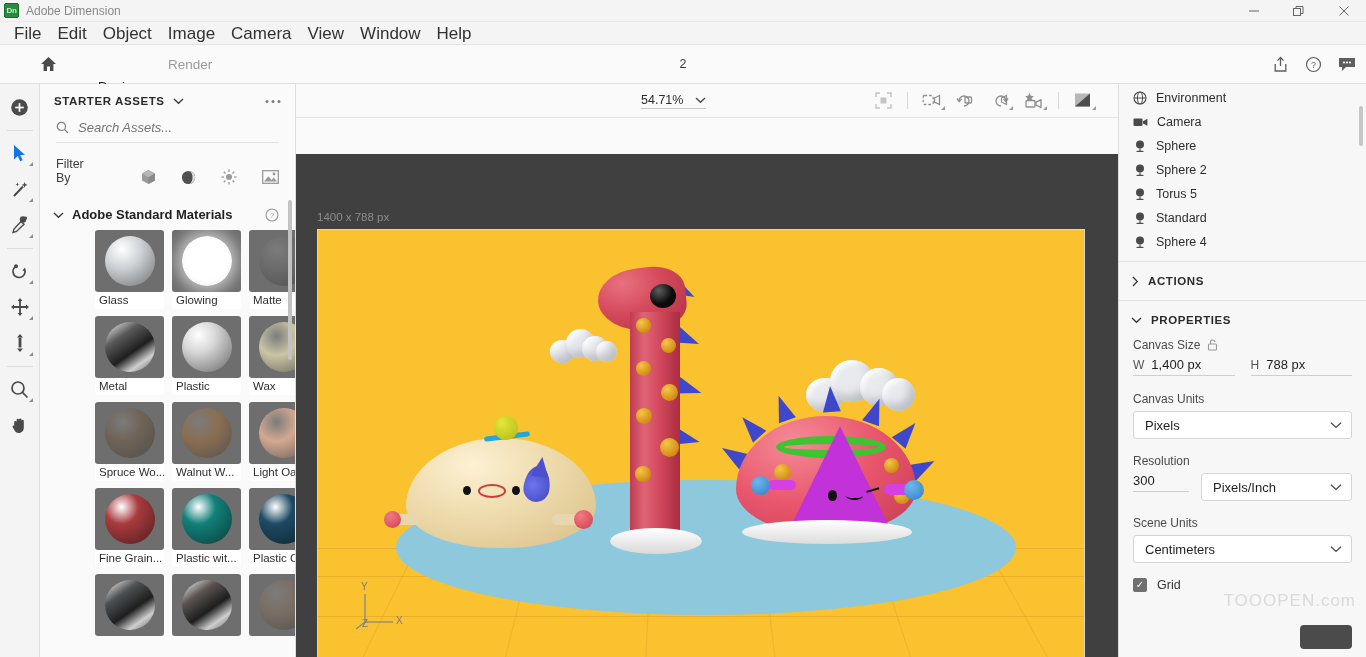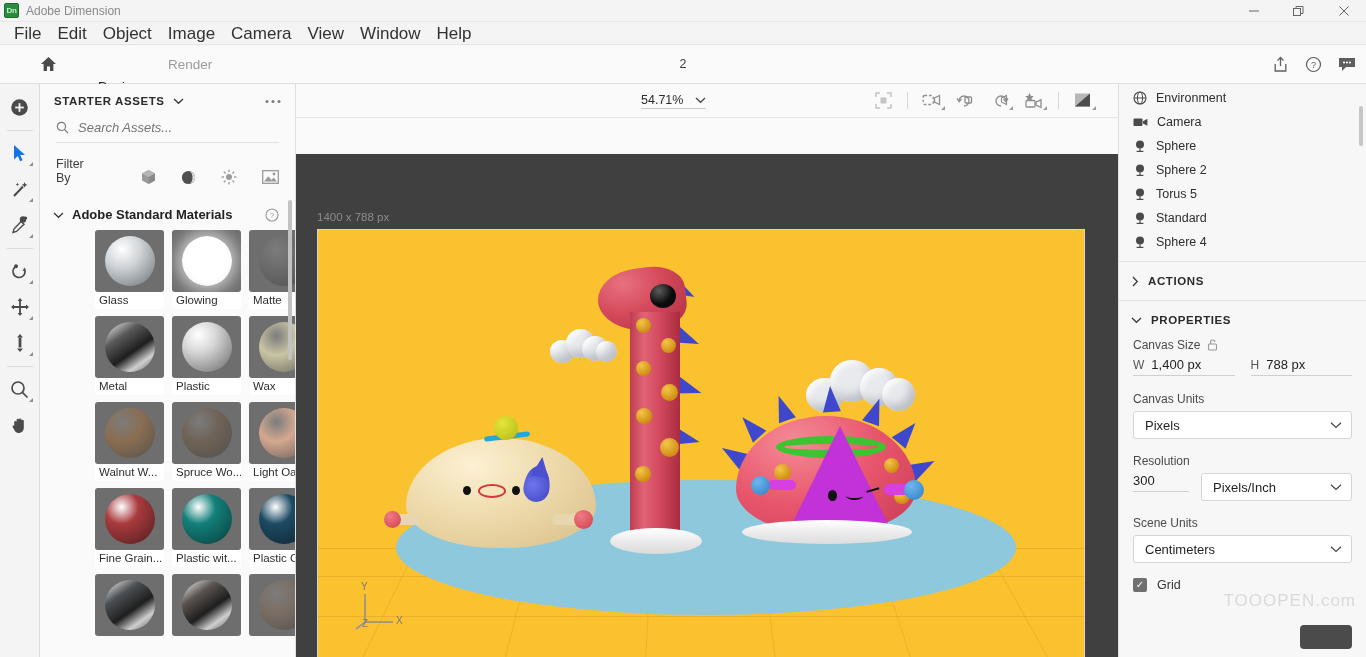--- a/index.html
+++ b/index.html
@@ -514,29 +514,29 @@
             <div class="mat-name">Plastic</div>
           </div>
           <div class="mat-cell">
             <div class="mat-thumb">
               <div class="mat-ball" style="background: radial-gradient(circle at 35% 28%, rgba(255, 255, 255, 0.094) 0%, rgb(201, 197, 164) 40%, rgba(0, 0, 0, 0.333) 115%);"></div>
             </div>
             <div class="mat-name">Wax</div>
           </div>
           <div class="mat-cell">
             <div class="mat-thumb">
+              <div class="mat-ball" style="background: radial-gradient(circle at 35% 28%, rgba(255, 255, 255, 0.094) 0%, rgb(111, 99, 87) 40%, rgba(0, 0, 0, 0.333) 115%);"></div>
+            </div>
+            <div class="mat-name">Spruce Wo...</div>
+          </div>
+          <div class="mat-cell">
+            <div class="mat-thumb">
               <div class="mat-ball" style="background: radial-gradient(circle at 35% 28%, rgba(255, 255, 255, 0.094) 0%, rgb(138, 110, 82) 40%, rgba(0, 0, 0, 0.333) 115%);"></div>
             </div>
             <div class="mat-name">Walnut W...</div>
-          </div>
-          <div class="mat-cell">
-            <div class="mat-thumb">
-              <div class="mat-ball" style="background: radial-gradient(circle at 35% 28%, rgba(255, 255, 255, 0.094) 0%, rgb(111, 99, 87) 40%, rgba(0, 0, 0, 0.333) 115%);"></div>
-            </div>
-            <div class="mat-name">Spruce Wo...</div>
           </div>
           <div class="mat-cell">
             <div class="mat-thumb">
               <div class="mat-ball" style="background: radial-gradient(circle at 35% 28%, rgba(255, 255, 255, 0.094) 0%, rgb(212, 168, 144) 40%, rgba(0, 0, 0, 0.333) 115%);"></div>
             </div>
             <div class="mat-name">Light Oak ...</div>
           </div>
           <div class="mat-cell">
             <div class="mat-thumb">
               <div class="mat-ball" style="background: radial-gradient(circle at 33% 26%, rgb(255, 255, 255) 0%, rgb(169, 59, 62) 34%, rgb(0, 0, 0) 160%);"></div>

